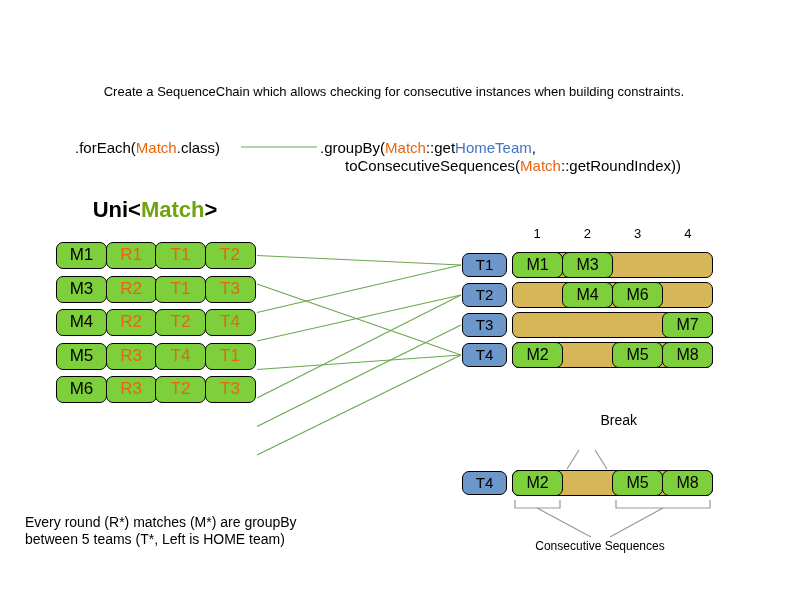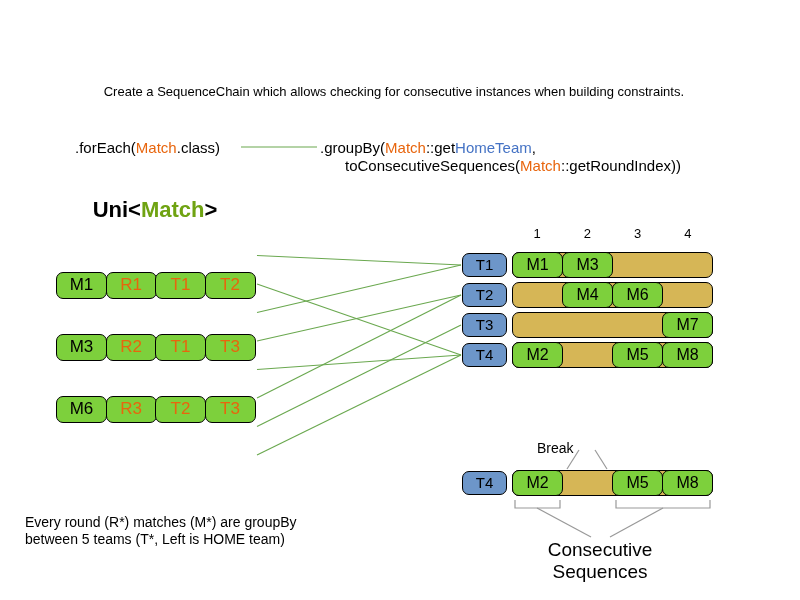--- a/index.html
+++ b/index.html
@@ -22,21 +22,21 @@
   .orange-text { color:var(--orange-text,#E8650D); }
   .blue-text { color:var(--blue-text,#4472C4); }
   .green-class { color:var(--green-class-text,#6FA312); }
   .tan-class { color:var(--tan-class-text,#C9A227); }
 
   .heading { position:absolute; font-size:22px; text-align:center; white-space:nowrap; }
   .uni-heading { left:35px; top:197px; width:240px;font-weight:bold; }
   .bi-heading { left:445px; top:197px; width:285px; }
 
   .uni-table { position:absolute; left:56px; top:242px; }
-  .uni-row { height:32px; margin-bottom:1.5px; white-space:nowrap;margin-top:30px; }
+  .uni-row { height:32px; margin-bottom:1.5px; white-space:nowrap; }
   .cell { display:inline-block; width:51px; height:27px; margin-right:-1.5px; vertical-align:top;
           border:1.5px solid #000; border-radius:7px; background:var(--match-green,#7DD03C);
           text-align:center; line-height:24px; font-size:17px; }
   .cell.o { color:var(--orange-text,#E8650D); }
 
   .bi-cols { position:absolute; left:512px; top:226px; width:201px; display:flex; font-size:13px; }
   .bi-cols span { flex:1; text-align:center; }
 
   .bi-row { position:absolute; left:462px; width:252px; height:26px; }
   .row-t1 { top:252px; } .row-t2 { top:282px; } .row-t3 { top:312px; } .row-t4 { top:342px; }
@@ -44,22 +44,22 @@
   .team-box { position:absolute; left:0; top:1px; width:45px; height:24px;
               background:var(--team-blue,#6D96C9); border:1.5px solid #000; border-radius:7px;
               text-align:center; line-height:21px; font-size:15px; }
   .track { position:absolute; left:50px; top:0; width:201px; height:26px;
            background:var(--chain-tan,#D6B656); border:1.5px solid #000; border-radius:7px; }
   .mbox { position:absolute; top:0; width:51px; height:26px;
           background:var(--match-green,#7DD03C); border:1.5px solid #000; border-radius:7px;
           text-align:center; line-height:23px; font-size:16px; }
   .c1 { left:50px; } .c2 { left:100px; } .c3 { left:150px; } .c4 { left:200px; }
 
-  .break-label { position:absolute; left:537px; top:440px; width:100px; text-align:left; font-size:14px; }
-  .seq-label { position:absolute; left:500px; top:539px; width:200px; text-align:center; font-size:19px; }
+  .break-label { position:absolute; left:537px; top:412px; width:100px; text-align:right; font-size:14px; }
+  .seq-label { position:absolute; left:500px; top:539px; width:200px; text-align:center; font-size:12px; }
 
   .footnote { position:absolute; left:25px; top:514px; font-size:14px; line-height:1.2; }
 </style>
 </head>
 <body>
 
 <div class="canvas">
 
   <svg class="overlay" width="800" height="600">
     <g>
@@ -97,20 +97,26 @@
 
   <div class="heading uni-heading"><span>Uni&lt;</span><span class="green-class">Match</span><span>&gt;</span></div>
 
 
   <div class="uni-table">
     <div class="uni-row">
       <div class="cell m">M1</div><div class="cell o">R1</div><div class="cell o">T1</div><div class="cell o">T2</div>
     </div>
     <div class="uni-row">
       <div class="cell m">M3</div><div class="cell o">R2</div><div class="cell o">T1</div><div class="cell o">T3</div>
+    </div>
+    <div class="uni-row">
+      <div class="cell m">M4</div><div class="cell o">R2</div><div class="cell o">T2</div><div class="cell o">T4</div>
+    </div>
+    <div class="uni-row">
+      <div class="cell m">M5</div><div class="cell o">R3</div><div class="cell o">T4</div><div class="cell o">T1</div>
     </div>
     <div class="uni-row">
       <div class="cell m">M6</div><div class="cell o">R3</div><div class="cell o">T2</div><div class="cell o">T3</div>
     </div>
   </div>
 
   <div class="bi-cols">
     <span>1</span>
     <span>2</span>
     <span>3</span>

